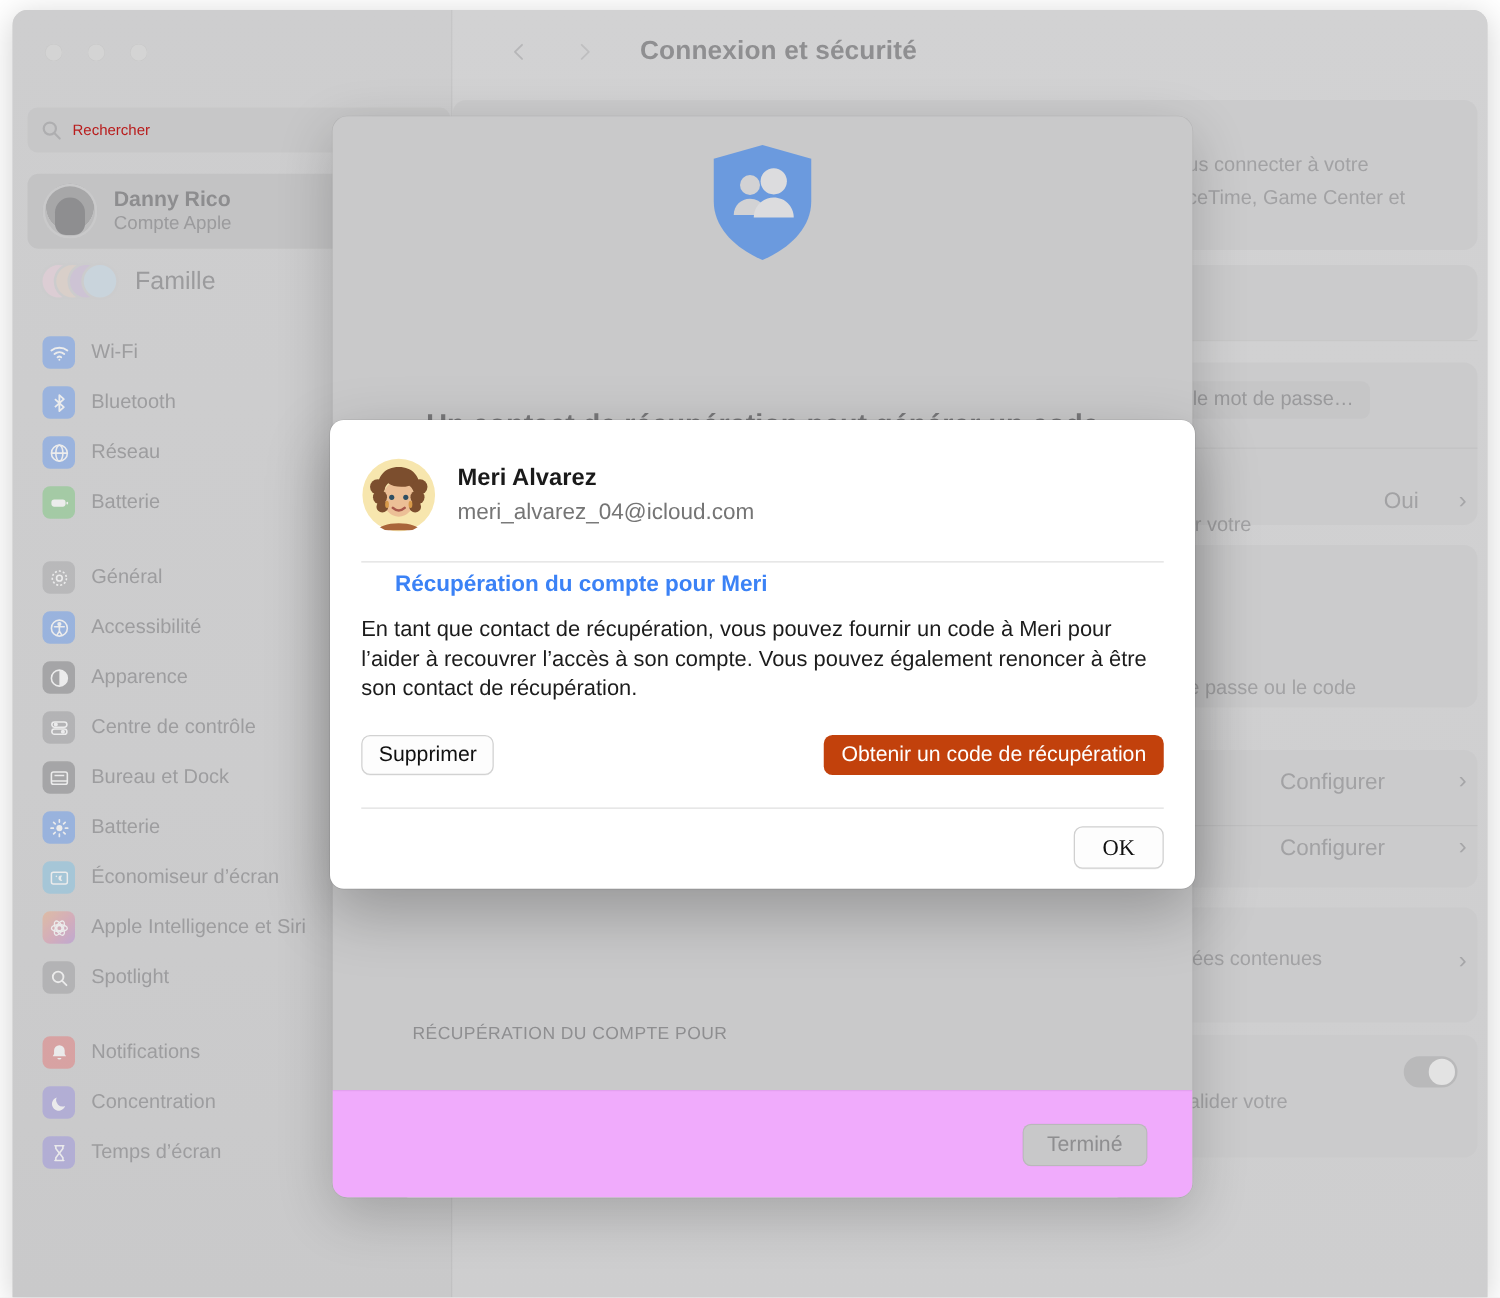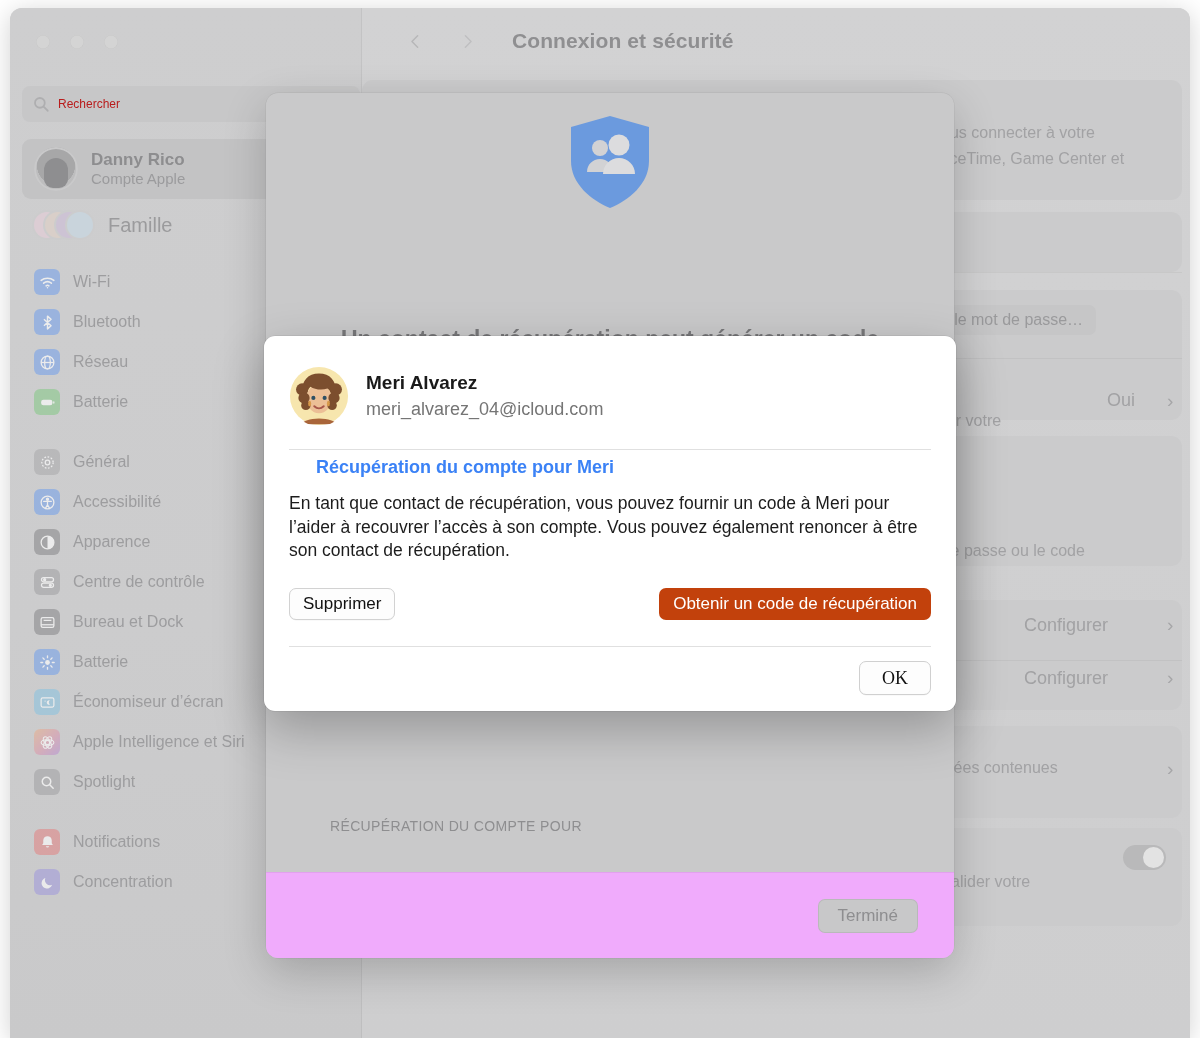--- a/index.html
+++ b/index.html
@@ -362,20 +362,28 @@
           </span>
           <span class="nav-label">Notifications</span>
         </div>
         <div class="nav-item">
           <span class="nav-ico" style="background:#a49ddb">
             <svg viewBox="0 0 24 24">
                 <path d="M18.5 15.2A7.2 7.2 0 019 5.7 7.6 7.6 0 1018.5 15.2z" fill="#fff"></path>
               </svg>
           </span>
           <span class="nav-label">Concentration</span>
+        </div>
+        <div class="nav-item">
+          <span class="nav-ico" style="background:#a49ddb">
+            <svg viewBox="0 0 24 24" fill="none" stroke="#fff" stroke-width="1.8" stroke-linecap="round">
+                <path d="M7 3.6h10M7 20.4h10M8 3.6v3.2L12 12l4-5.2V3.6M8 20.4v-3.2L12 12l4 5.2v3.2"></path>
+              </svg>
+          </span>
+          <span class="nav-label">Temps d’écran</span>
         </div>
       </div>
     </div>
 
     <div class="content">
 
       <div class="toolbar">
         <span class="chev">
           <svg viewBox="0 0 24 24" fill="none" stroke="#8e8e90" stroke-width="2.1" stroke-linecap="round" stroke-linejoin="round">
               <polyline points="15,4 7,12 15,20"></polyline>

